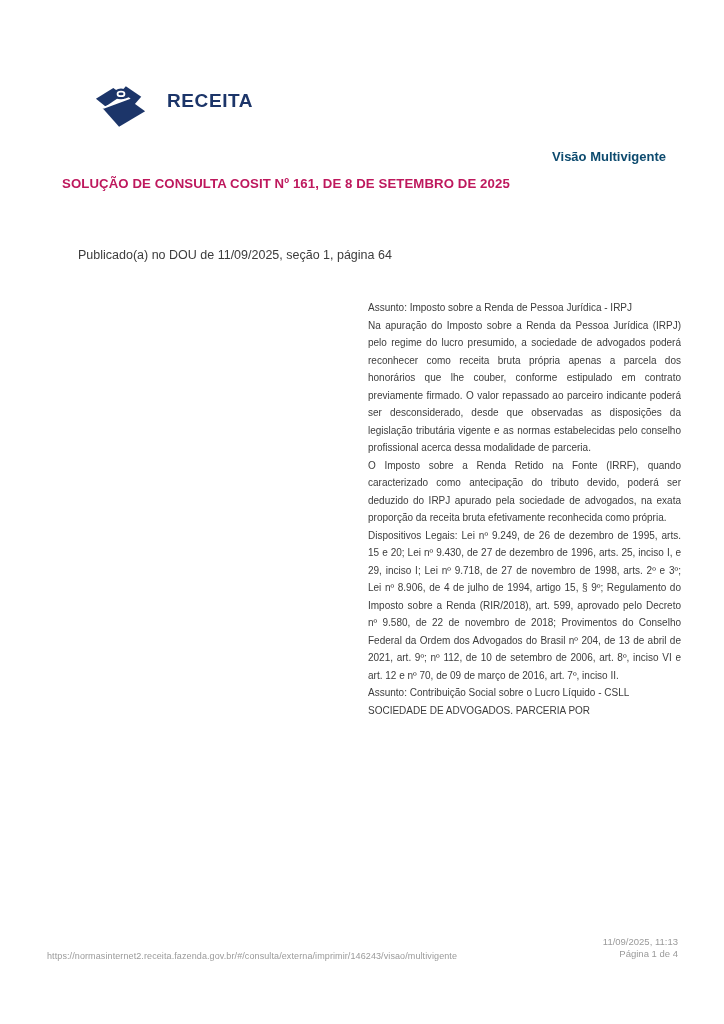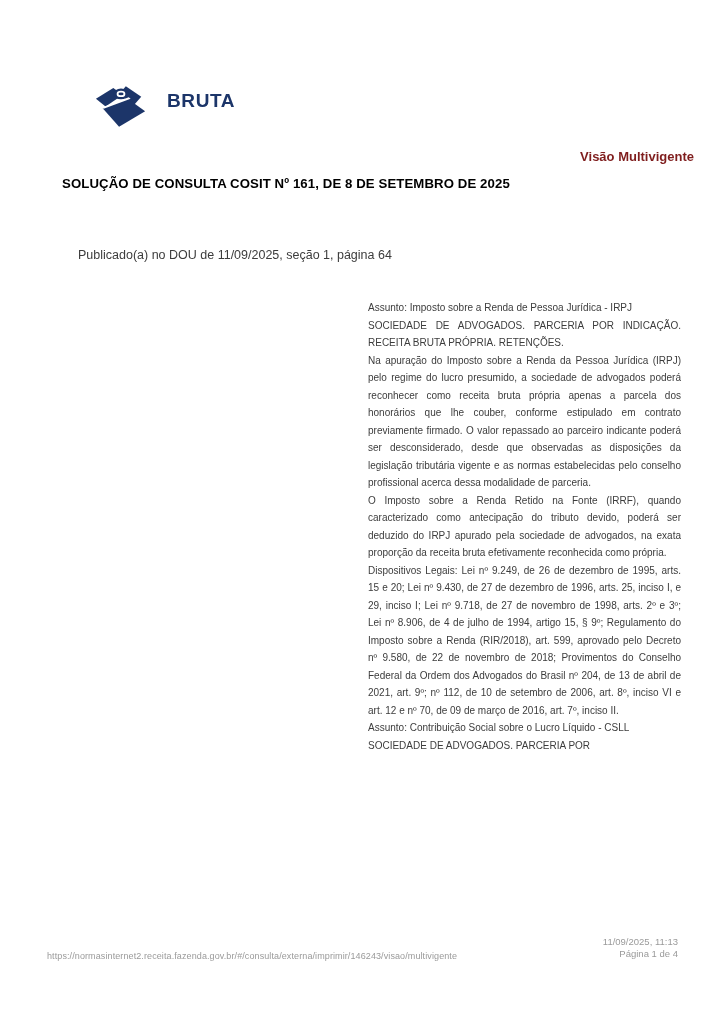--- a/index.html
+++ b/index.html
@@ -30,35 +30,35 @@
     position: absolute;
     left: 167px;
     top: 90px;
     font-size: 19px;
     font-weight: bold;
     letter-spacing: 0.6px;
     color: #1c3569;
   }
   .view-label {
     position: absolute;
-    right: 30px;
+    right: 58px;
     top: 149px;
     font-size: 13px;
     font-weight: bold;
-    color: #7f1d1d;
+    color: #0c4a6e;
   }
   .doc-title {
     position: absolute;
     left: 62px;
     top: 176px;
     width: 560px;
     font-size: 13.2px;
     font-weight: bold;
     letter-spacing: 0.1px;
-    color: #000000;
+    color: #be185d;
     white-space: nowrap;
   }
   .published {
     position: absolute;
     left: 78px;
     top: 206px;
     font-size: 12.5px;
     color: #3c3c3c;
     margin-top: 42px;
   }
@@ -103,30 +103,29 @@
       <g fill="#1c3569">
         <polygon points="2,18 20,7 30,14 12,26"></polygon>
         <polygon points="33,5 49,16 41,25 26,13"></polygon>
         <polygon points="9,28 35,18 53,31 26,47"></polygon>
         <ellipse cx="28" cy="13" rx="8" ry="5.5"></ellipse>
       </g>
       <ellipse cx="28" cy="13" rx="3.6" ry="2.4" fill="none" stroke="#ffffff" stroke-width="1.8"></ellipse>
       <polygon points="8,27 36,16.5 38,18 10,28.5" fill="#ffffff"></polygon>
     </svg>
   </span>
-  <span class="brand-name">BRUTA</span>
+  <span class="brand-name">RECEITA</span>
 
   <div class="view-label">Visão Multivigente</div>
 
   <h1 class="doc-title">SOLUÇÃO DE CONSULTA COSIT Nº 161, DE 8 DE SETEMBRO DE 2025</h1>
   <div class="published">Publicado(a) no DOU de 11/09/2025, seção 1, página 64</div>
 
   <div class="ementa">
       <p>Assunto: Imposto sobre a Renda de Pessoa Jurídica - IRPJ</p>
-      <p>SOCIEDADE DE ADVOGADOS. PARCERIA POR INDICAÇÃO. RECEITA BRUTA PRÓPRIA. RETENÇÕES.</p>
       <p>Na apuração do Imposto sobre a Renda da Pessoa Jurídica (IRPJ) pelo regime do lucro presumido, a sociedade de advogados poderá reconhecer como receita bruta própria apenas a parcela dos honorários que lhe couber, conforme estipulado em contrato previamente firmado. O valor repassado ao parceiro indicante poderá ser desconsiderado, desde que observadas as disposições da legislação tributária vigente e as normas estabelecidas pelo conselho profissional acerca dessa modalidade de parceria.</p>
       <p>O Imposto sobre a Renda Retido na Fonte (IRRF), quando caracterizado como antecipação do tributo devido, poderá ser deduzido do IRPJ apurado pela sociedade de advogados, na exata proporção da receita bruta efetivamente reconhecida como própria.</p>
       <p>Dispositivos Legais: Lei nº 9.249, de 26 de dezembro de 1995, arts. 15 e 20; Lei nº 9.430, de 27 de dezembro de 1996, arts. 25, inciso I, e 29, inciso I; Lei nº 9.718, de 27 de novembro de 1998, arts. 2º e 3º; Lei nº 8.906, de 4 de julho de 1994, artigo 15, § 9º; Regulamento do Imposto sobre a Renda (RIR/2018), art. 599, aprovado pelo Decreto nº 9.580, de 22 de novembro de 2018; Provimentos do Conselho Federal da Ordem dos Advogados do Brasil nº 204, de 13 de abril de 2021, art. 9º; nº 112, de 10 de setembro de 2006, art. 8º, inciso VI e art. 12 e nº 70, de 09 de março de 2016, art. 7º, inciso II.</p>
       <p>Assunto: Contribuição Social sobre o Lucro Líquido - CSLL</p>
       <p>SOCIEDADE DE ADVOGADOS. PARCERIA POR</p>
     </div>
 
   <div class="footer-url">https://normasinternet2.receita.fazenda.gov.br/#/consulta/externa/imprimir/146243/visao/multivigente</div>
   <div class="footer-meta">
     <div>11/09/2025, 11:13</div>

